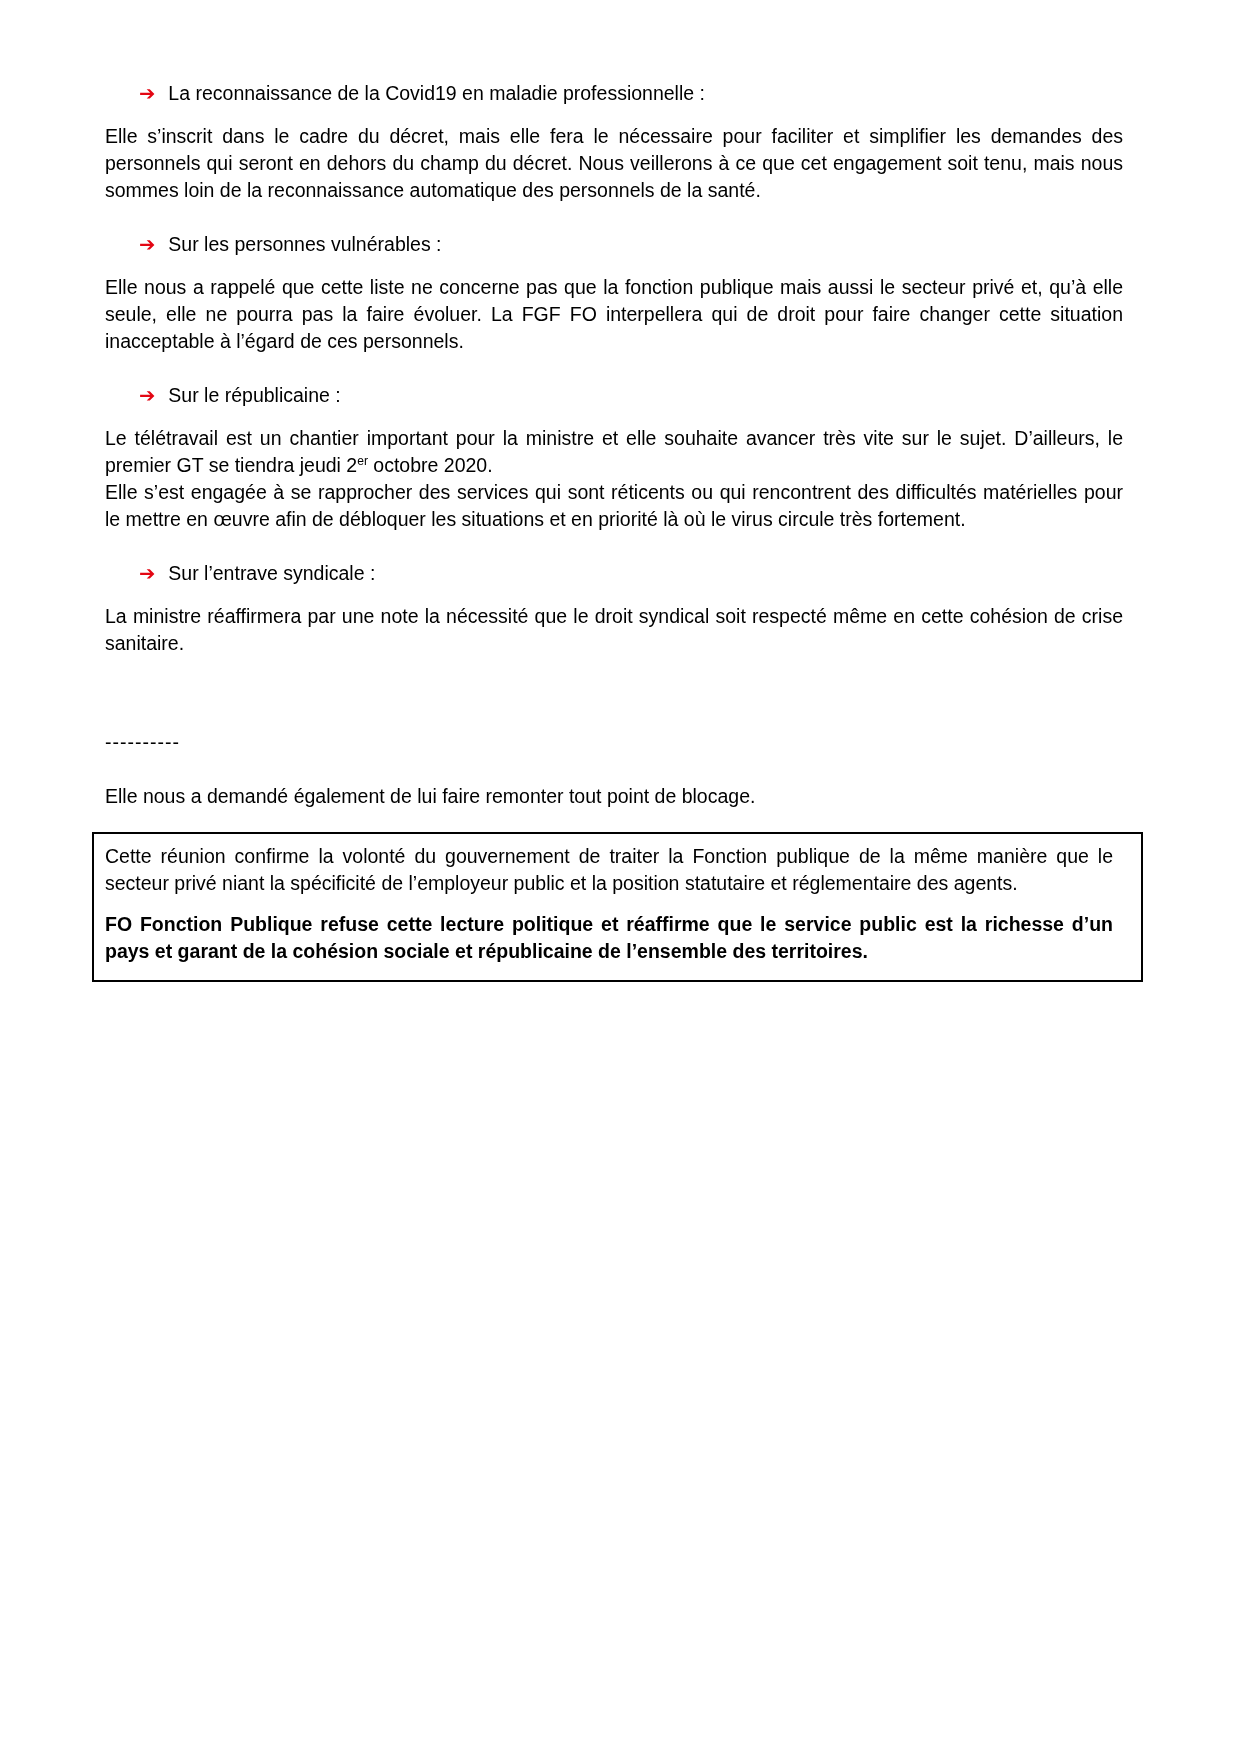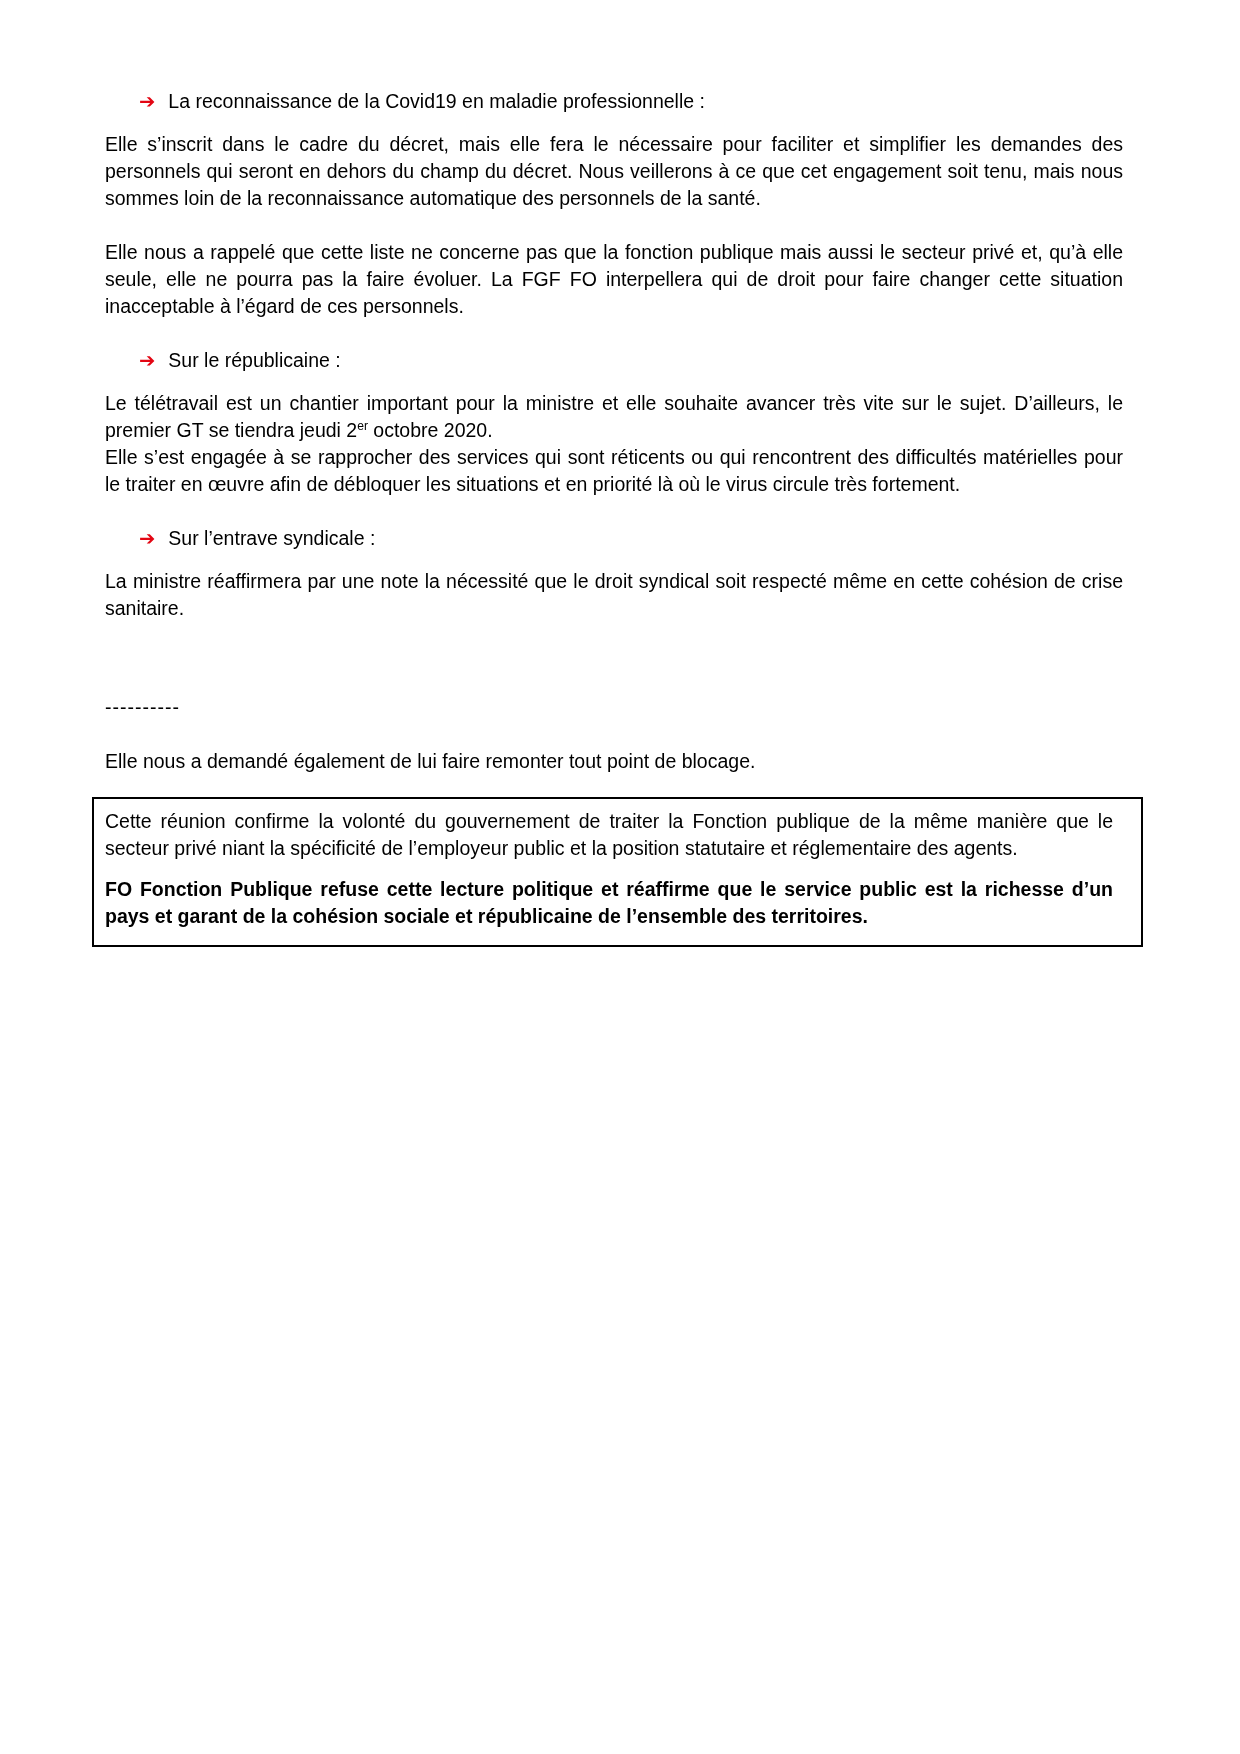--- a/index.html
+++ b/index.html
@@ -18,21 +18,21 @@
     box-sizing: border-box;
     padding: 80px 105px 0 105px;
     font-size: 19.5px;
     line-height: 27px;
   }
   .heading-row {
     margin: 27px 0 16px 34px;
     white-space: nowrap;
   }
   .section:first-child .heading-row {
-    margin-top: 8px;
+    margin-top: 0;
   }
   .arrow {
     color: #e30613;
     font-weight: bold;
     font-family: "DejaVu Sans", sans-serif;
     margin-right: 13px;
   }
   .body-para {
     margin: 0 12px 27px 0;
     text-align: justify;
@@ -69,29 +69,32 @@
 <main class="doc">
 
   <section class="section">
     <div class="heading-row">
       <span class="arrow">➔</span><span>La reconnaissance de la Covid19 en maladie professionnelle :</span>
     </div>
     <p class="body-para">Elle s’inscrit dans le cadre du décret, mais elle fera le nécessaire pour faciliter et simplifier les demandes des personnels qui seront en dehors du champ du décret. Nous veillerons à ce que cet engagement soit tenu, mais nous sommes loin de la reconnaissance automatique des personnels de la santé.</p>
   </section>
 
   <section class="section">
+    <div class="heading-row">
+      <span class="arrow">➔</span><span>Sur les personnes vulnérables :</span>
+    </div>
     <p class="body-para">Elle nous a rappelé que cette liste ne concerne pas que la fonction publique mais aussi le secteur privé et, qu’à elle seule, elle ne pourra pas la faire évoluer. La FGF FO interpellera qui de droit pour faire changer cette situation inacceptable à l’égard de ces personnels.</p>
   </section>
 
   <section class="section">
     <div class="heading-row">
       <span class="arrow">➔</span><span>Sur le républicaine :</span>
     </div>
     <p class="body-para"><span>Le télétravail est un chantier important pour la ministre et elle souhaite avancer très vite sur le sujet. D’ailleurs, le premier GT se tiendra jeudi 2</span><sup class="ord">er</sup><span> octobre 2020.</span><br>
-    <span>Elle s’est engagée à se rapprocher des services qui sont réticents ou qui rencontrent des difficultés matérielles pour le traiter en œuvre afin de débloquer les situations et en priorité là où le virus circule très fortement.</span></p>
+    <span>Elle s’est engagée à se rapprocher des services qui sont réticents ou qui rencontrent des difficultés matérielles pour le mettre en œuvre afin de débloquer les situations et en priorité là où le virus circule très fortement.</span></p>
   </section>
 
   <section class="section">
     <div class="heading-row">
       <span class="arrow">➔</span><span>Sur l’entrave syndicale :</span>
     </div>
     <p class="body-para">La ministre réaffirmera par une note la nécessité que le droit syndical soit respecté même en cette cohésion de crise sanitaire.</p>
   </section>
 
   <p class="dashes">----------</p>

